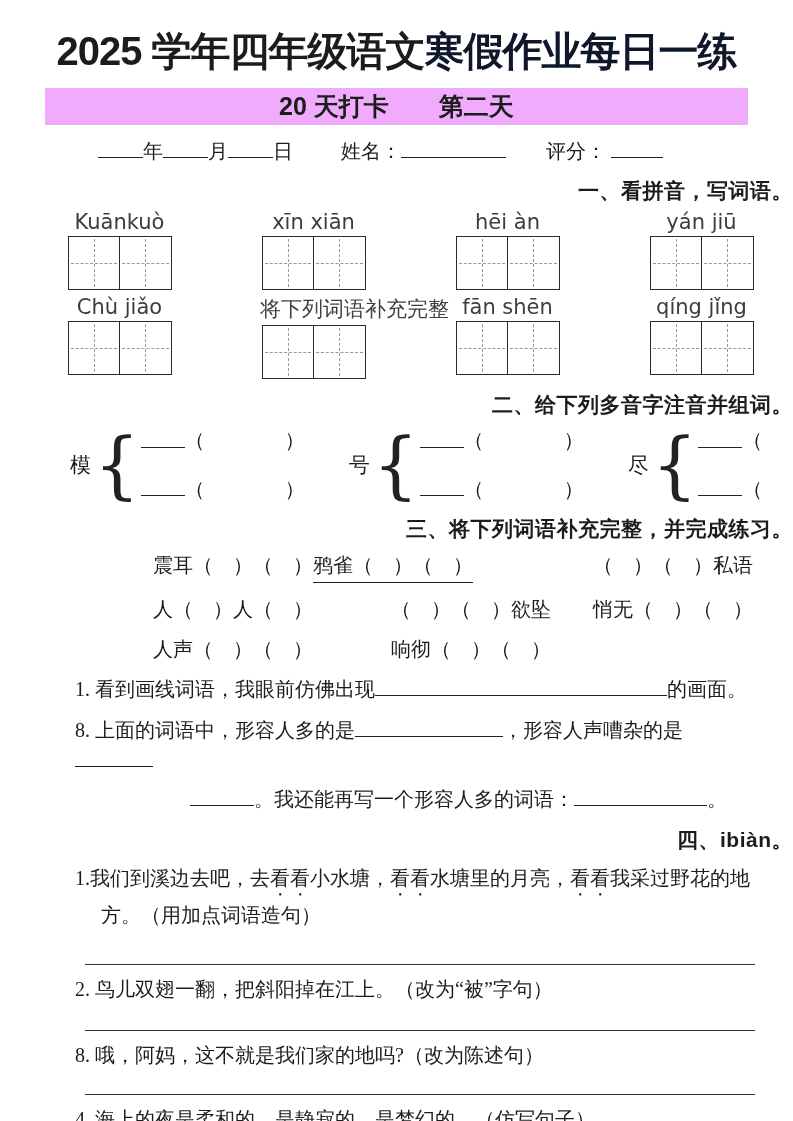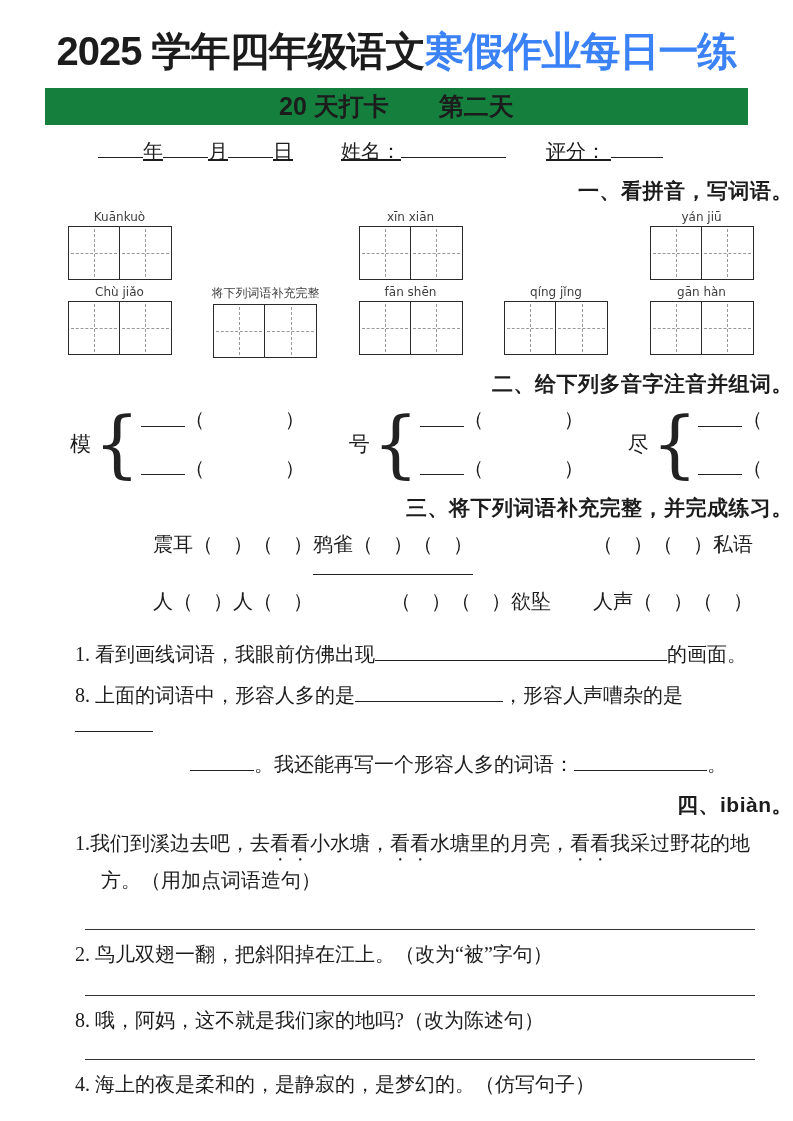--- a/index.html
+++ b/index.html
@@ -7,56 +7,56 @@
   body {
     width:793px; height:1121px; background:#ffffff; color:#1c1c1c;
     font-family:"Liberation Serif", serif; overflow:hidden;
   }
   
   .title {
     text-align:center; margin:24px 14px 0; white-space:nowrap;
     font-family:"Liberation Sans", sans-serif; font-weight:900;
     font-size:40px; letter-spacing:-1px;
   }
-  .title .red { color:#3b82f6; }
+  .title .red { color:#0f172a; }
   .banner {
-    margin:9px 45px 0; height:37px; background:#15803d;
+    margin:9px 45px 0; height:37px; background:#f0abfc;
     display:flex; align-items:center; justify-content:center;
     font-family:"Liberation Sans", sans-serif; font-weight:bold; font-size:25px;
   }
-  .info { margin:13px 0 0 98px; font-size:20px;text-decoration:underline; }
+  .info { margin:13px 0 0 98px; font-size:20px; }
   .blank { display:inline-block; border-bottom:1.6px solid #222; height:1.02em; vertical-align:baseline; }
   .w45{width:45px} .w105{width:105px} .w52{width:52px}
   .gap40{margin-left:40px} .gap48{margin-left:48px}
   
   .sec {
     margin:12px 0 0 45px; font-size:21px; font-weight:bold;
     font-family:"Liberation Sans", sans-serif; letter-spacing:0.5px;text-align:right;
   }
   
   .pinyin-row { display:flex; justify-content:space-between; margin:5px 38px 0 66px; }
   .pcol { width:107px; text-align:center; }
-  .pinyin { font-family:"DejaVu Sans", sans-serif; font-size:12px; color:#3d3d3d; white-space:nowrap; }
+  .pinyin { font-family:"DejaVu Sans", sans-serif; font-size:21px; color:#3d3d3d; white-space:nowrap; }
   .boxpair { display:flex; justify-content:center; margin-top:2px; }
   .cell { width:52px; height:54px; border:1.7px solid #2a2a2a; position:relative; background:#fff; }
   .cell + .cell { border-left:none; }
   .cell::before { content:""; position:absolute; left:50%; top:2px; bottom:2px; border-left:1.3px dashed #999; }
   .cell::after  { content:""; position:absolute; top:50%; left:2px; right:2px; border-top:1.3px dashed #999; }
   
   .s2-row { display:flex; margin:8px 0 0 70px; align-items:center; }
   .s2-group { display:flex; align-items:center; }
   .s2-group + .s2-group { margin-left:44px; }
   .s2-char { font-size:21px; }
   .s2-brace { font-size:72px; font-weight:400; line-height:1; color:#222; margin:0 1px 0 3px; font-family:"DejaVu Serif", serif; }
   .s2-lines { display:flex; flex-direction:column; gap:21px; }
   .s2-line { font-size:20px; white-space:nowrap; }
   .s2-line .blank { width:44px; }
   
   .s3-grid { display:grid; grid-template-columns:228px 238px auto; margin:9px 40px 0 85px; row-gap:13px; font-size:20px;text-align:right; }
-  .underlined { border-bottom:1.6px solid #222; padding-bottom:16px; width:fit-content; }
+  .underlined { border-bottom:1.6px solid #222; padding-bottom:3px; width:fit-content; }
   .q { margin:11px 38px 0 75px; font-size:20px; line-height:1.5; }
   .q2l2 { margin-left:115px; margin-top:9px; }
   .bl-q1{width:292px} .bl-q2a{width:148px} .bl-q2b{width:78px} .bl-q2c{width:64px} .bl-q2d{width:133px}
   
   .s4-item { margin:9px 38px 0 75px; font-size:20px; line-height:1.5; padding-left:26px; text-indent:-26px; }
   .em {
     -webkit-text-emphasis:filled dot; -webkit-text-emphasis-position:under left;
     text-emphasis:filled dot; text-emphasis-position:under left;
   }
   .answer-line { border-top:1.6px solid #333; margin-left:85px; margin-right:38px; height:0; }
@@ -88,20 +88,27 @@
       </div>
   </div>
   <div class="pcol">
     <div class="pinyin">xīn xiān</div>
     <div class="boxpair">
         <div class="cell"></div>
         <div class="cell"></div>
       </div>
   </div>
   <div class="pcol">
+    <div class="pinyin">hēi àn</div>
+    <div class="boxpair">
+        <div class="cell"></div>
+        <div class="cell"></div>
+      </div>
+  </div>
+  <div class="pcol">
     <div class="pinyin">yán jiū</div>
     <div class="boxpair">
         <div class="cell"></div>
         <div class="cell"></div>
       </div>
   </div>
 </div>
 
 <div class="pinyin-row">
   <div class="pcol">
@@ -120,27 +127,20 @@
   </div>
   <div class="pcol">
     <div class="pinyin">fān shēn</div>
     <div class="boxpair">
         <div class="cell"></div>
         <div class="cell"></div>
       </div>
   </div>
   <div class="pcol">
     <div class="pinyin">qíng jǐng</div>
-    <div class="boxpair">
-        <div class="cell"></div>
-        <div class="cell"></div>
-      </div>
-  </div>
-  <div class="pcol">
-    <div class="pinyin">gān hàn</div>
     <div class="boxpair">
         <div class="cell"></div>
         <div class="cell"></div>
       </div>
   </div>
 </div>
 
 <div class="sec">二、给下列多音字注音并组词。</div>
 
 <div class="s2-row">
@@ -171,21 +171,23 @@
 </div>
 
 <div class="sec">三、将下列词语补充完整，并完成练习。</div>
 
 <div class="s3-grid">
   <span>震耳（　）（　）</span>
   <span class="underlined">鸦雀（　）（　）</span>
   <span>（　）（　）私语</span>
   <span>人（　）人（　）</span>
   <span>（　）（　）欲坠</span>
+  <span>悄无（　）（　）</span>
   <span>人声（　）（　）</span>
+  <span>响彻（　）（　）</span>
   <span></span>
 </div>
 
 <div class="q">
   <span>1. 看到画线词语，我眼前仿佛出现</span><span class="blank bl-q1"></span><span>的画面。</span>
 </div>
 <div class="q">
   <span>8. 上面的词语中，形容人多的是</span><span class="blank bl-q2a"></span><span>，形容人声嘈杂的是</span><span class="blank bl-q2b"></span>
   <div class="q2l2">
     <span class="blank bl-q2c"></span><span>。我还能再写一个形容人多的词语：</span><span class="blank bl-q2d"></span><span>。</span>

